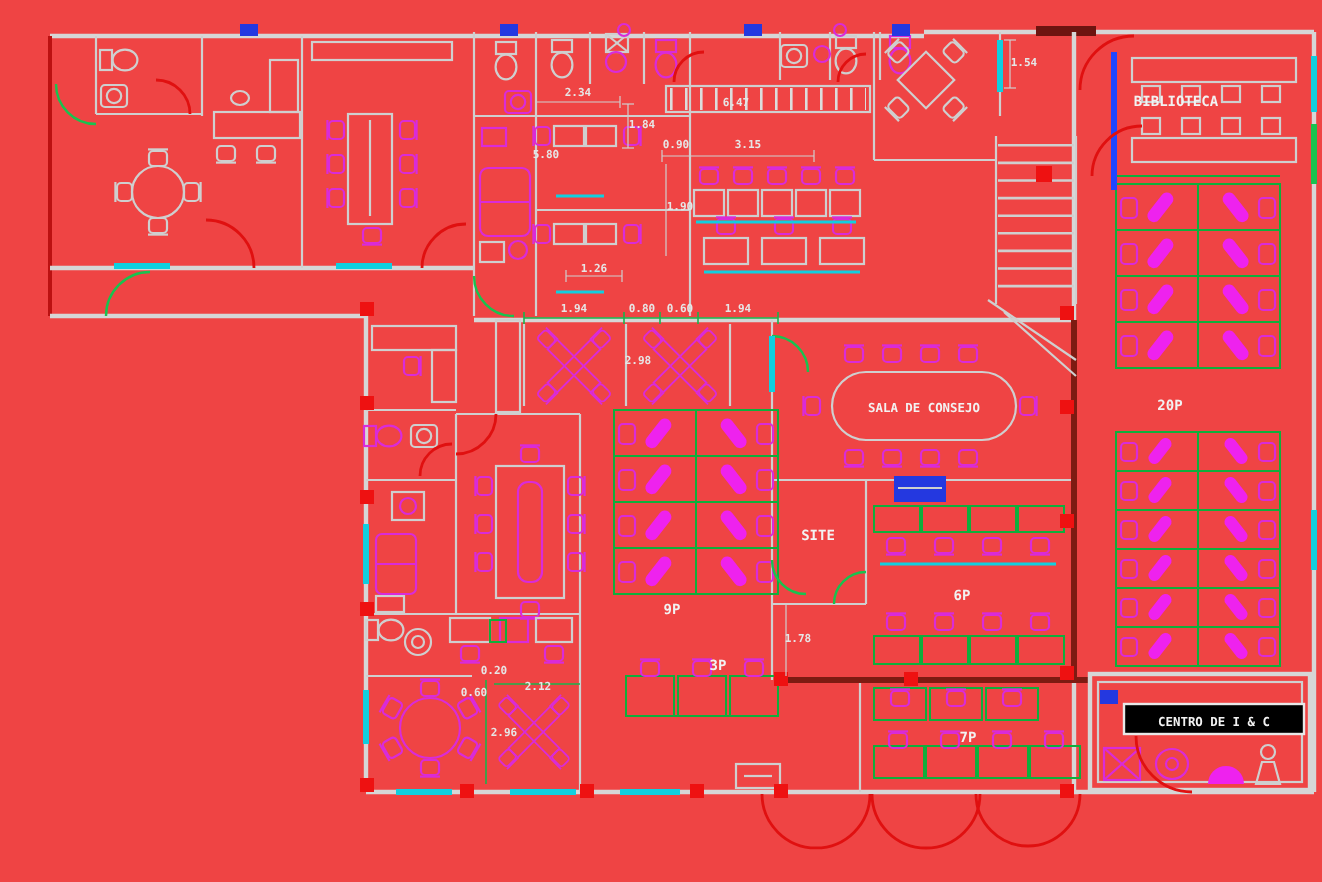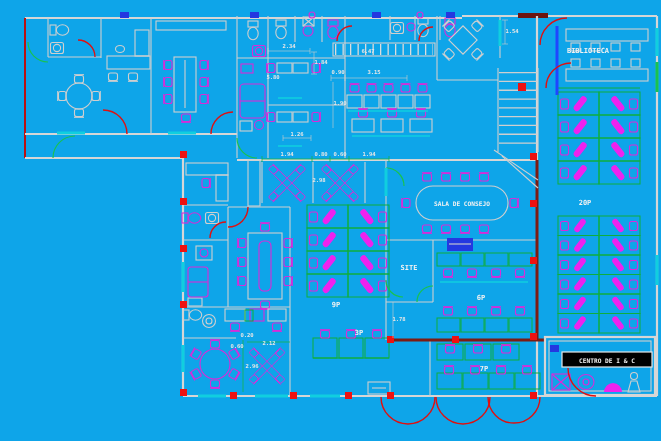--- a/index.html
+++ b/index.html
@@ -1,16 +1,16 @@
 <!DOCTYPE html>
 <html><head>
 <meta charset="utf-8">
 <style>
   html,body{margin:0;padding:0;background:#000;}
-  .stage{width:661px;height:441px;background:#0ea5e9;overflow:hidden;position:relative;}
+  .stage{width:661px;height:441px;background:#ef4444;overflow:hidden;position:relative;}
   svg{display:block}
   .w2{stroke:#d6d6d6;stroke-width:2.2;fill:none}
   .w1{stroke:#cfcfcf;stroke-width:1.1;fill:none}
   .rdw{stroke:#bb1111;stroke-width:2;fill:none}
   .gl{stroke:#0fae3c;stroke-width:1;fill:none}
   .gn{stroke:#19c24f;stroke-width:1.2;fill:none}
   .mo{stroke:#d92bd9;stroke-width:1.1;fill:none}
   .mo2{stroke:#d92bd9;stroke-width:1.1;fill:none}
   .mf{fill:#ee22ee}
   .rd{stroke:#e01010;stroke-width:1.4;fill:none}

